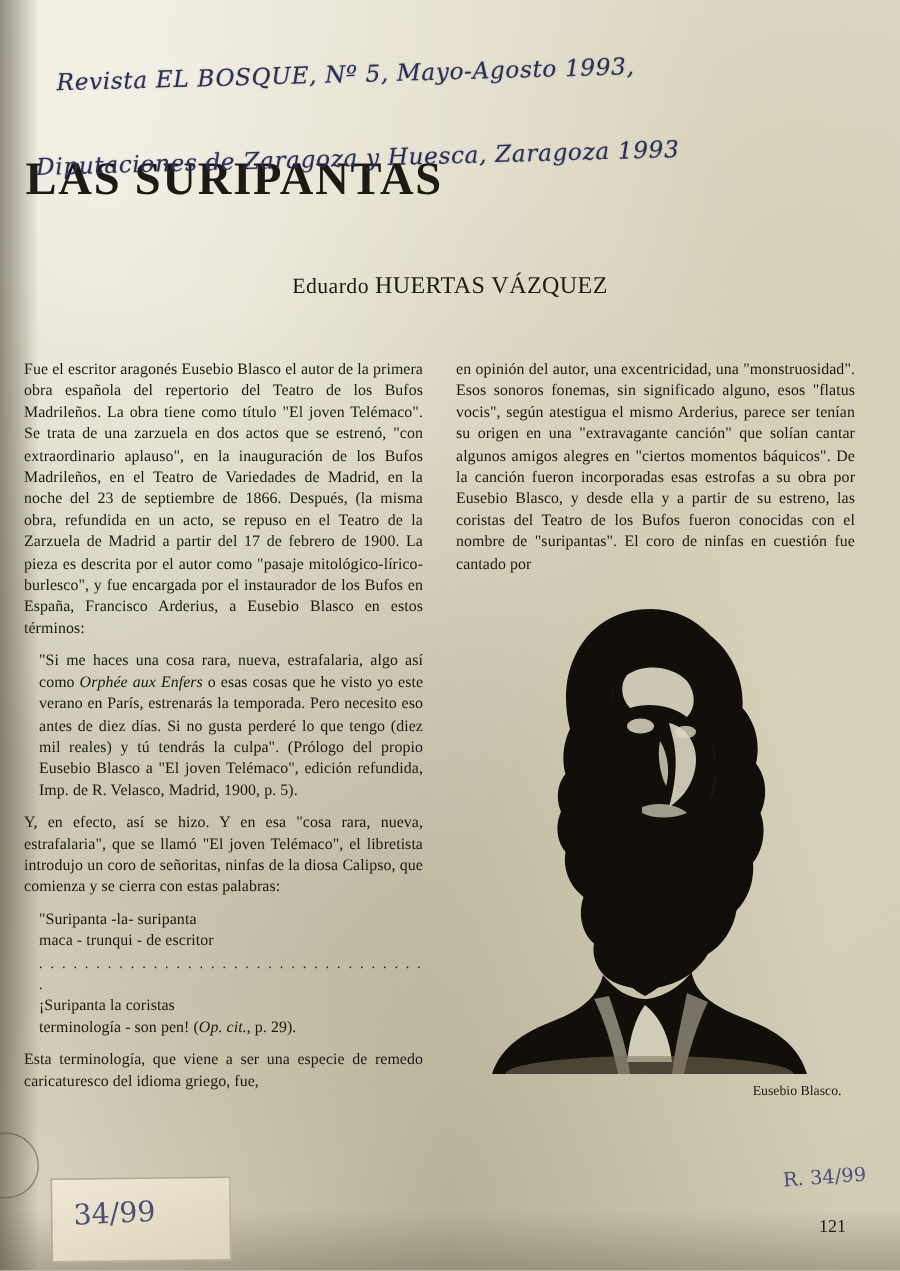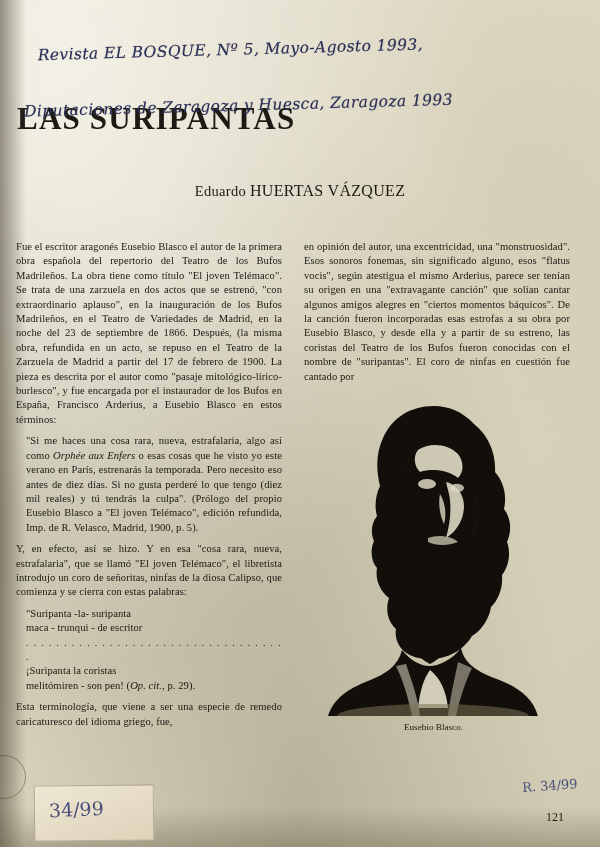--- a/index.html
+++ b/index.html
@@ -131,21 +131,21 @@
     left: 0; top: 0;
     width: 255px; height: 318px;
     overflow: hidden;
   }
   .portrait svg { display: block; }
   .caption {
     position: absolute;
     bottom: -4px;
     left: 0;
     width: 255px;
-    text-align: center;
+    text-align: right;
     font-size: 9.2px;
     color: #1b1811;
   }
 
   
   .stamp-left {
     position: absolute;
     left: 34px;
     bottom: 6px;
     width: 120px;
@@ -220,21 +220,21 @@
 
       <p class="quote"><span>"Si me haces una cosa rara, nueva, estrafalaria, algo así como </span><em>Orphée aux Enfers</em><span> o esas cosas que he visto yo este verano en París, estrenarás la temporada. Pero necesito eso antes de diez días. Si no gusta perderé lo que tengo (diez mil reales) y tú tendrás la culpa". (Prólogo del propio Eusebio Blasco a "El joven Telémaco", edición refundida, Imp. de R. Velasco, Madrid, 1900, p. 5).</span></p>
 
       <p>Y, en efecto, así se hizo. Y en esa "cosa rara, nueva, estrafalaria", que se llamó "El joven Telémaco", el libretista introdujo un coro de señoritas, ninfas de la diosa Calipso, que comienza y se cierra con estas palabras:</p>
 
       <p class="verse">
         <span>"Suripanta -la- suripanta</span><br>
         <span>maca - trunqui - de escritor</span><br>
         <span class="dots">. . . . . . . . . . . . . . . . . . . . . . . . . . . . . . . . . . .</span><br>
         <span>¡Suripanta la coristas</span><br>
-        <span>melitómiren - son pen! (</span><em>Op. cit.</em><span>, p. 29).</span>
+        <span>terminología - son pen! (</span><em>Op. cit.</em><span>, p. 29).</span>
       </p>
 
       <p>Esta terminología, que viene a ser una especie de remedo caricaturesco del idioma griego, fue,</p>
     </div>
 
     <div class="col">
       <p>en opinión del autor, una excentricidad, una "monstruosidad". Esos sonoros fonemas, sin significado alguno, esos "flatus vocis", según atestigua el mismo Arderius, parece ser tenían su origen en una "extravagante canción" que solían cantar algunos amigos alegres en "ciertos momentos báquicos". De la canción fueron incorporadas esas estrofas a su obra por Eusebio Blasco, y desde ella y a partir de su estreno, las coristas del Teatro de los Bufos fueron conocidas con el nombre de "suripantas". El coro de ninfas en cuestión fue cantado por</p>
 
       <div class="portrait-wrap">
         <div class="portrait">

